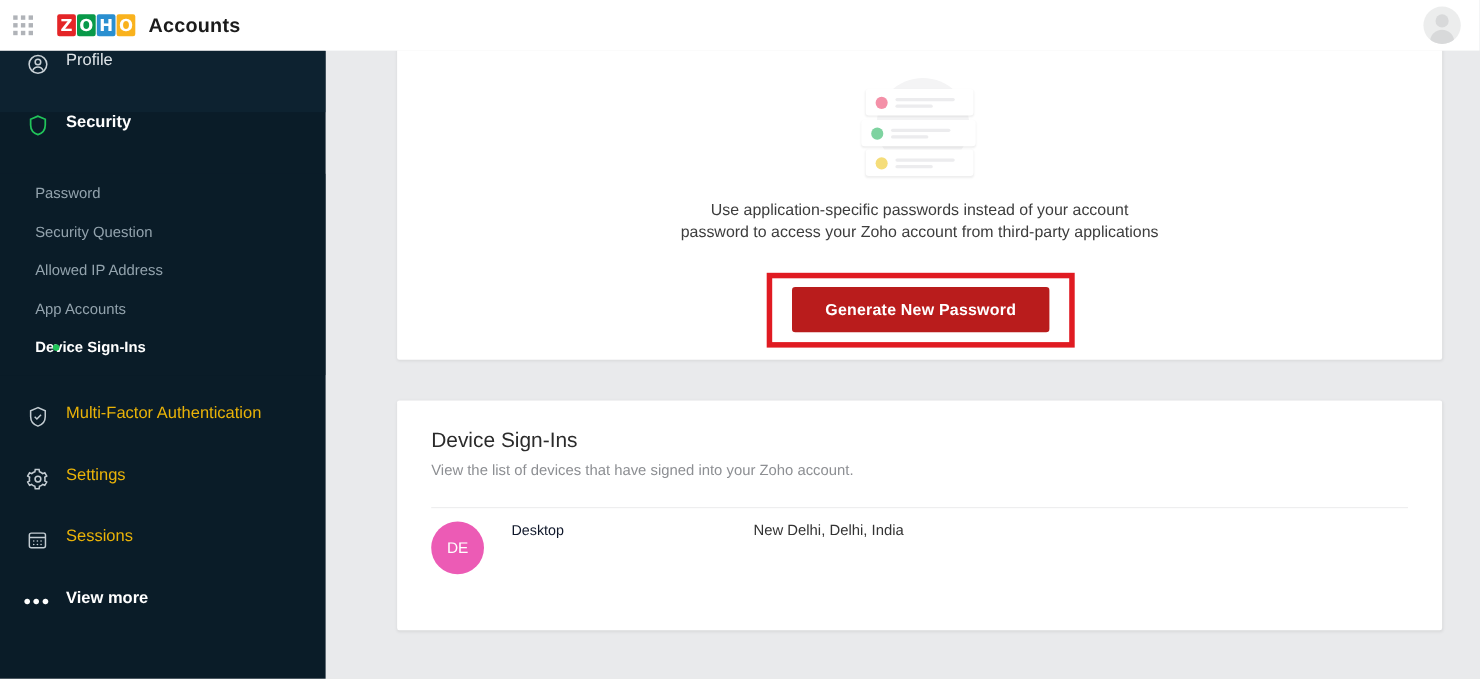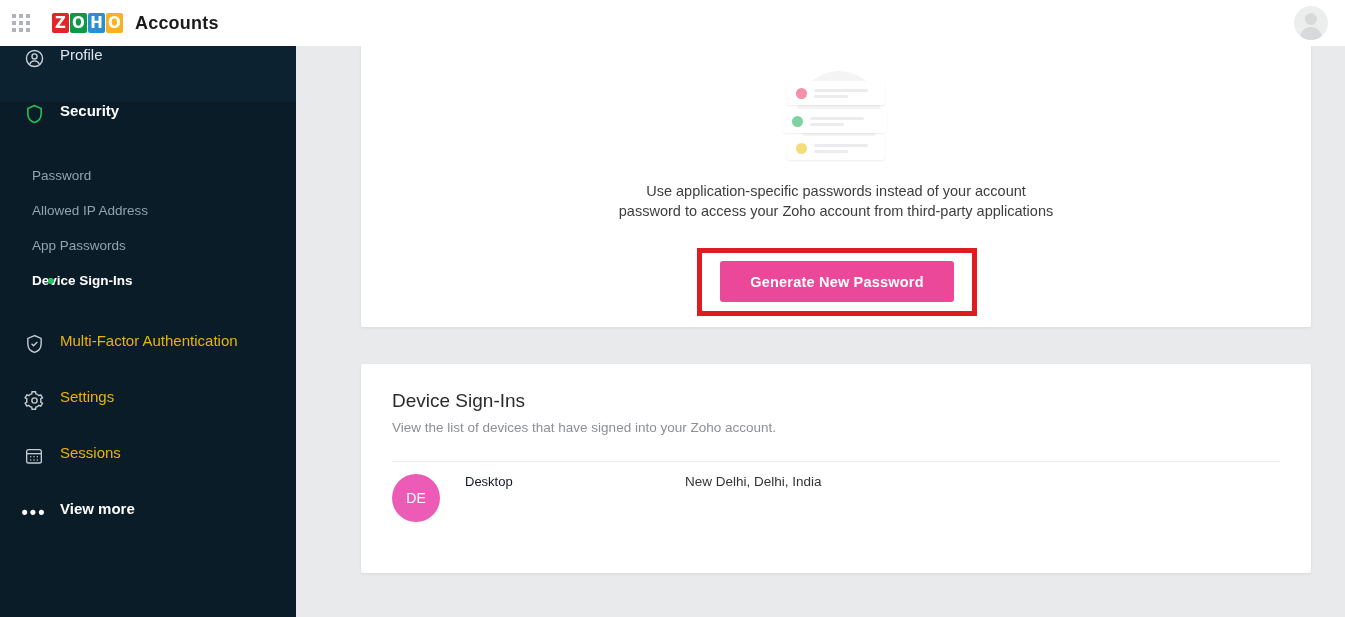--- a/index.html
+++ b/index.html
@@ -174,21 +174,21 @@
     position: absolute;
     left: 336px; top: 205px;
     width: 280px; height: 68px;
     border: 5px solid #e01b22;
     background: transparent;
   }
   .gen-btn {
     position: absolute;
     left: 359px; top: 218px;
     width: 234px; height: 41px;
-    background: #ec4899;
+    background: #b91c1c;
     border: none; border-radius: 3px;
     color: #ffffff; font-size: 14.5px; font-weight: bold;
     font-family: "Liberation Sans", sans-serif;
     cursor: pointer;
     letter-spacing: 0.2px;
   }
 
   
   .dev-title {
     position: absolute; left: 31px; top: 26px;
@@ -275,24 +275,27 @@
       </svg>
     </span>
     <span>Security</span>
   </div>
 
   <div class="subnav">
     <div class="sub-row">
       <span>Password</span>
     </div>
     <div class="sub-row">
+      <span>Security Question</span>
+    </div>
+    <div class="sub-row">
       <span>Allowed IP Address</span>
     </div>
     <div class="sub-row">
-      <span>App Passwords</span>
+      <span>App Accounts</span>
     </div>
     <div class="sub-row active">
       <span class="dot"></span>
       <span>Device Sign-Ins</span>
     </div>
   </div>
 
   <div class="nav-gap"></div>
 
   <div class="nav-row mfa">

